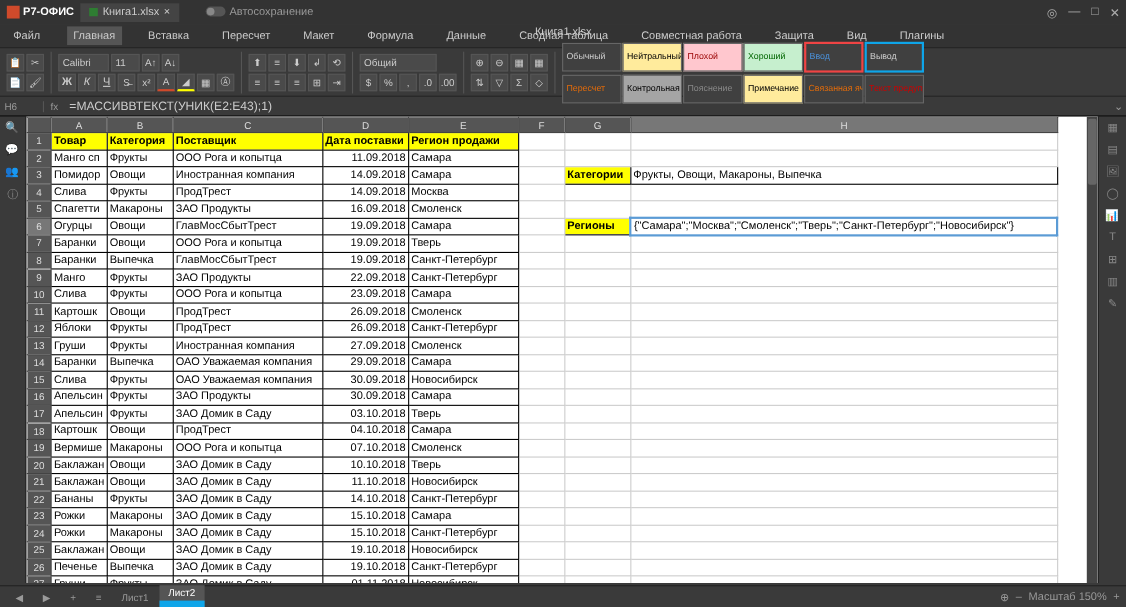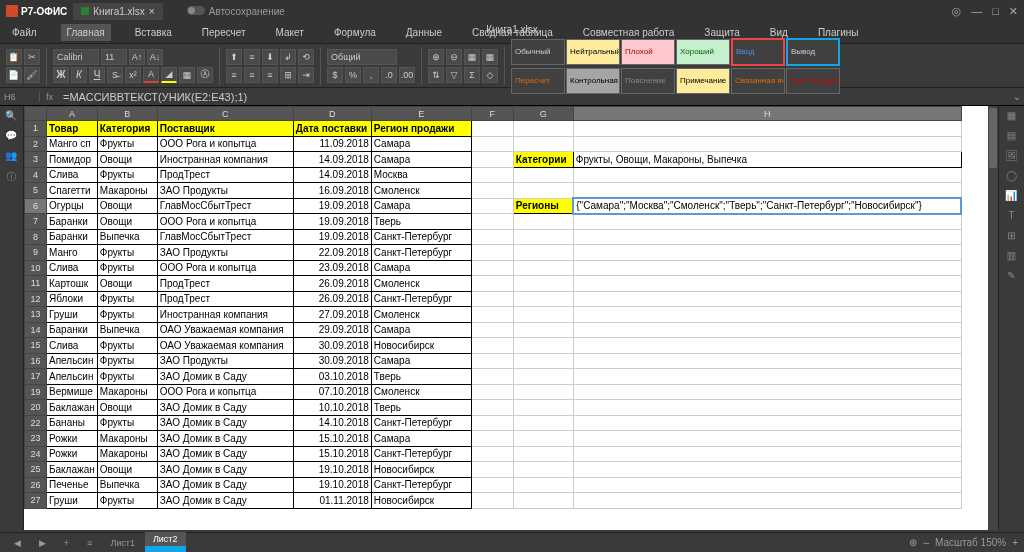--- a/index.html
+++ b/index.html
@@ -426,37 +426,59 @@
             <td class="dcell">Апельсин</td>
             <td class="dcell">Фрукты</td>
             <td class="dcell">ЗАО Домик в Саду</td>
             <td class="dcell r">03.10.2018</td>
             <td class="dcell">Тверь</td>
             <td></td>
             <td></td>
             <td></td>
           </tr>
           <tr>
+            <th>18</th>
+            <td class="dcell">Картошк</td>
+            <td class="dcell">Овощи</td>
+            <td class="dcell">ПродТрест</td>
+            <td class="dcell r">04.10.2018</td>
+            <td class="dcell">Самара</td>
+            <td></td>
+            <td></td>
+            <td></td>
+          </tr>
+          <tr>
             <th>19</th>
             <td class="dcell">Вермише</td>
             <td class="dcell">Макароны</td>
             <td class="dcell">ООО Рога и копытца</td>
             <td class="dcell r">07.10.2018</td>
             <td class="dcell">Смоленск</td>
             <td></td>
             <td></td>
             <td></td>
           </tr>
           <tr>
             <th>20</th>
             <td class="dcell">Баклажан</td>
             <td class="dcell">Овощи</td>
             <td class="dcell">ЗАО Домик в Саду</td>
             <td class="dcell r">10.10.2018</td>
             <td class="dcell">Тверь</td>
+            <td></td>
+            <td></td>
+            <td></td>
+          </tr>
+          <tr>
+            <th>21</th>
+            <td class="dcell">Баклажан</td>
+            <td class="dcell">Овощи</td>
+            <td class="dcell">ЗАО Домик в Саду</td>
+            <td class="dcell r">11.10.2018</td>
+            <td class="dcell">Новосибирск</td>
             <td></td>
             <td></td>
             <td></td>
           </tr>
           <tr>
             <th>22</th>
             <td class="dcell">Бананы</td>
             <td class="dcell">Фрукты</td>
             <td class="dcell">ЗАО Домик в Саду</td>
             <td class="dcell r">14.10.2018</td>

